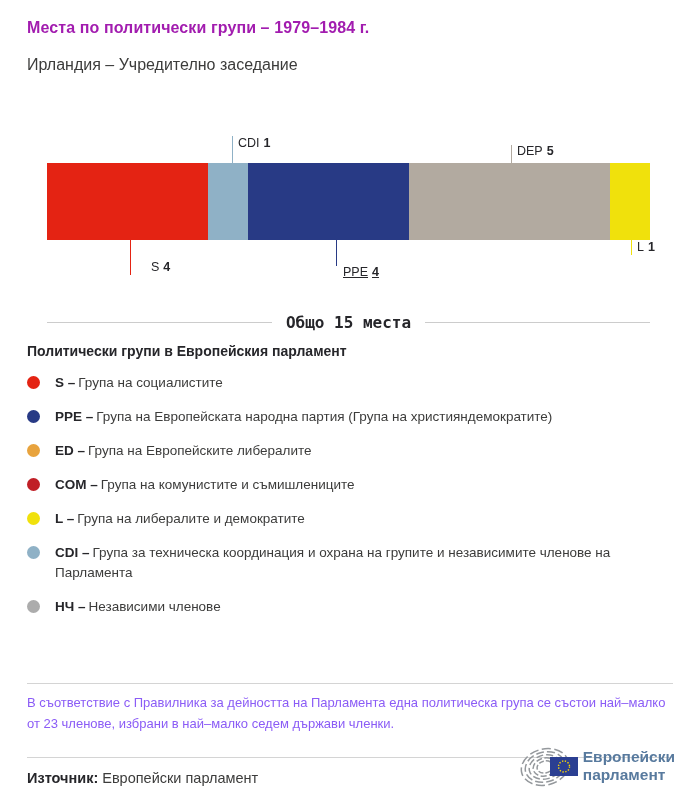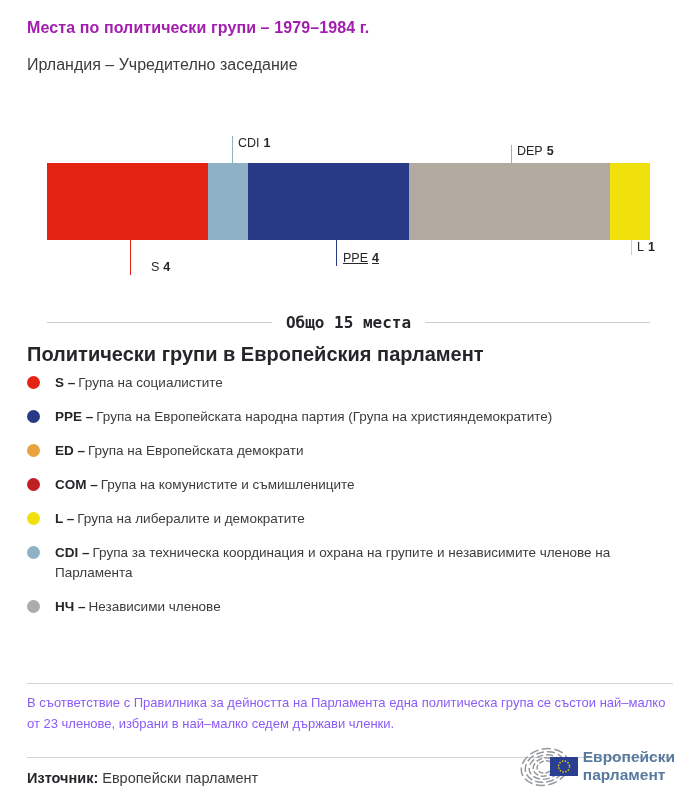--- a/index.html
+++ b/index.html
@@ -35,37 +35,37 @@
   .tick-ppe{left:336px;top:240px;height:26px;}
   .tick-l{left:631px;top:240px;height:15px;}
   .callout{
     position:absolute;
     font-size:12.5px;color:#26262a;white-space:nowrap;
   }
   .callout b{margin-left:4px;font-weight:bold;}
   .callout-cdi{left:238px;top:136px;}
   .callout-dep{left:517px;top:144px;}
   .callout-s{left:151px;top:260px;}
-  .callout-ppe{left:343px;top:251px;text-decoration:underline;}
+  .callout-ppe{left:343px;top:265px;text-decoration:underline;}
   .callout-l{left:637px;top:240px;}
   
   .total-row{
     position:absolute;left:47px;top:312px;width:603px;height:20px;
     display:flex;align-items:center;justify-content:space-between;
   }
   .total-row .rule{flex:1;height:1px;background:#cccccc;}
   .total-label{
     padding:0 14px;
     font-family:"DejaVu Sans Mono","Liberation Mono",monospace;
     font-weight:bold;font-size:16px;color:#26262a;white-space:nowrap;
   }
   
   .legend-heading{
     position:absolute;left:27px;top:343px;
-    font-size:20px;font-weight:bold;color:#26262a;
+    font-size:14px;font-weight:bold;color:#26262a;
   }
   .legend{
     position:absolute;left:27px;top:373px;width:620px;
   }
   .legend-item{
     position:relative;
     padding-left:28px;
     margin-bottom:14px;
     font-size:13.5px;line-height:20px;color:#3c3c3b;
   }
@@ -146,21 +146,21 @@
     <div class="legend-item">
       <span class="dot" style="background-color: rgb(228, 35, 19);"></span>
       <b>S –</b><span>Група на социалистите</span>
     </div>
     <div class="legend-item">
       <span class="dot" style="background-color: rgb(40, 58, 133);"></span>
       <b>PPE –</b><span>Група на Европейската народна партия (Група на християндемократите)</span>
     </div>
     <div class="legend-item">
       <span class="dot" style="background-color: rgb(232, 163, 61);"></span>
-      <b>ED –</b><span>Група на Европейската демократи</span>
+      <b>ED –</b><span>Група на Европейските либералите</span>
     </div>
     <div class="legend-item">
       <span class="dot" style="background-color: rgb(192, 31, 38);"></span>
       <b>COM –</b><span>Група на комунистите и съмишлениците</span>
     </div>
     <div class="legend-item">
       <span class="dot" style="background-color: rgb(240, 225, 12);"></span>
       <b>L –</b><span>Група на либералите и демократите</span>
     </div>
     <div class="legend-item">

